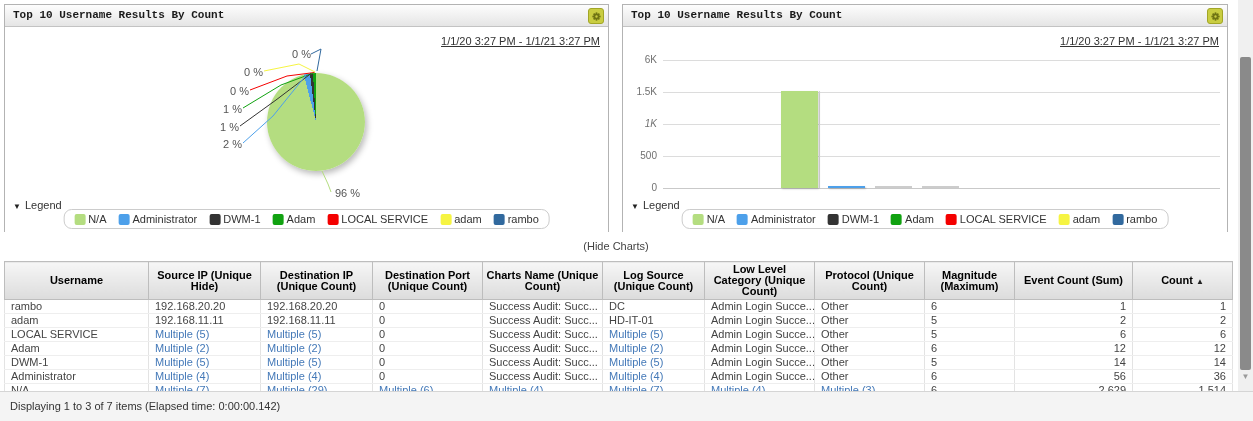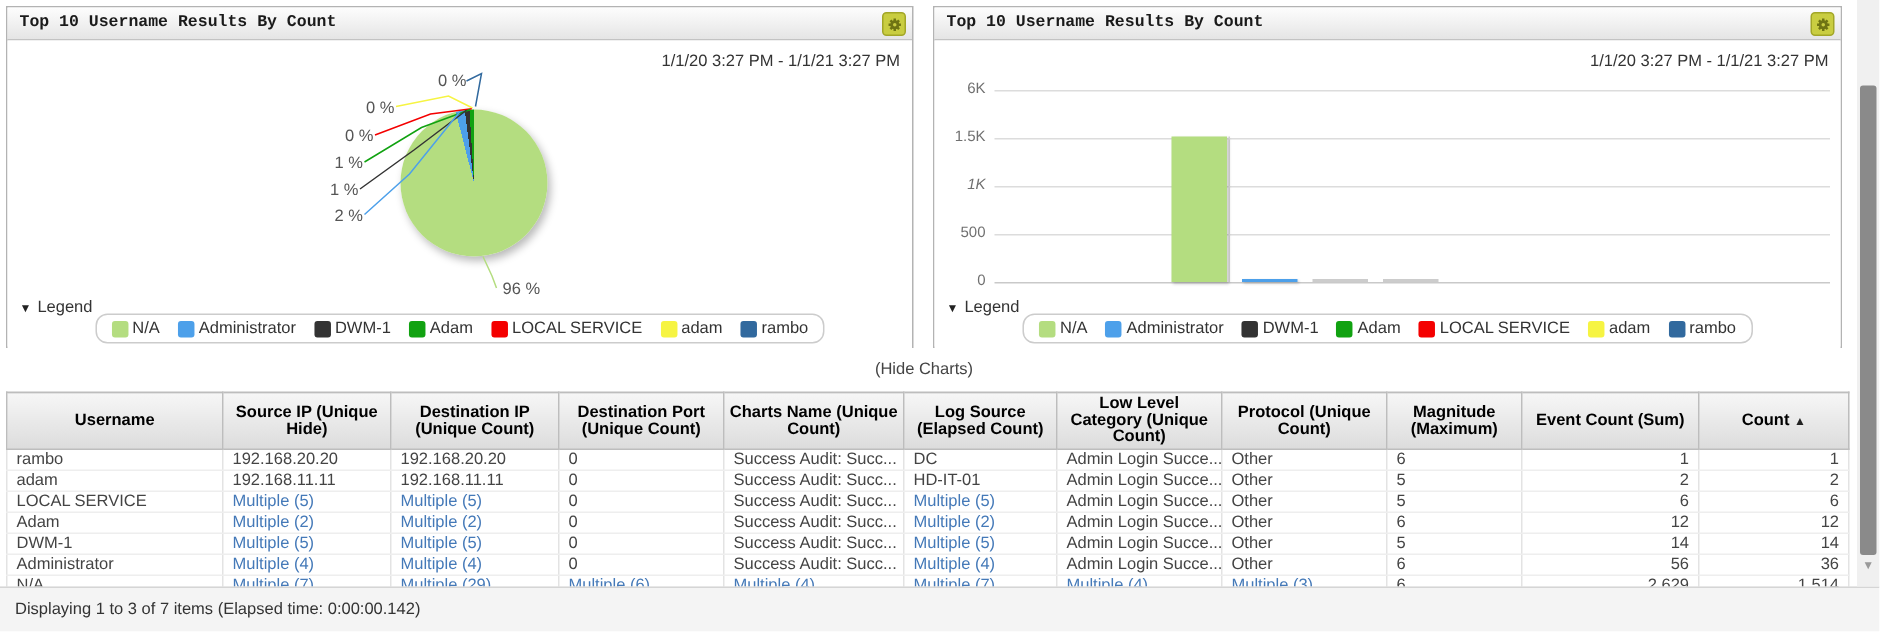--- a/index.html
+++ b/index.html
@@ -10,21 +10,21 @@
   .panel { position:absolute; top:4px; height:228px; border:1px solid #b3b3b3; background:#fff; }
   .panel.left { left:4px; width:605px; }
   .panel.right { left:622px; width:606px; }
   .panel-header { position:relative; height:22px; line-height:21px; padding:0 8px;
     background:linear-gradient(#fdfdfd,#e5e5e5); border-bottom:1px solid #c3c3c3;
     font-weight:bold; color:#1a1a1a;font-family:Liberation Mono, monospace; }
   .gear-btn { position:absolute; right:4px; top:3px; width:16px; height:16px;
     background:#c9cd41; border:1px solid #a2a627; border-radius:3px; cursor:pointer;
     display:flex; align-items:center; justify-content:center; }
   .panel-body { position:relative; width:100%; height:205px; background:#fff; }
-  .timestamp { position:absolute; top:8px; right:8px; color:#333; }
+  .timestamp { position:absolute; top:8px; right:8px; color:#333;text-decoration:underline; }
 
   
   .pie { position:absolute; left:262px; top:46px; width:98px; height:98px; border-radius:50%;
     box-shadow:2px 3px 6px rgba(0,0,0,.28); }
   .pie-label { position:absolute; width:26px; text-align:right; color:#555; }
   .pie-label.big { width:auto; text-align:left; }
   .leader-svg { position:absolute; left:0; top:0; pointer-events:none; }
 
   
   .legend-toggle { position:absolute; left:8px; top:172px; color:#333; cursor:pointer; }
@@ -234,21 +234,21 @@
         <col style="width:118px">
         <col style="width:100px">
     </colgroup>
     <thead>
         <tr id="thead-row">
           <th>Username</th>
           <th>Source IP (Unique Hide)</th>
           <th>Destination IP (Unique Count)</th>
           <th>Destination Port (Unique Count)</th>
           <th>Charts Name (Unique Count)</th>
-          <th>Log Source (Elapsed Count)</th>
+          <th>Log Source (Unique Count)</th>
           <th>Low Level Category (Unique Count)</th>
           <th>Protocol (Unique Count)</th>
           <th>Magnitude (Maximum)</th>
           <th>Event Count (Sum)</th>
           <th>Count<span class="sort-arrow">▲</span></th>
         </tr>
       </thead>
     <tbody id="tbody">
         <tr>
           <td style="text-align: left;">rambo</td>

